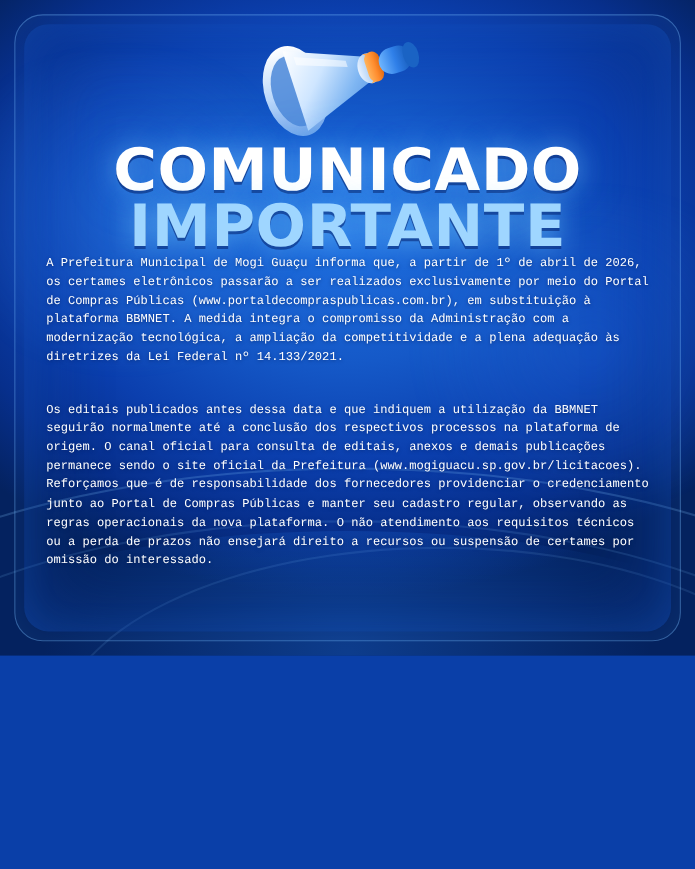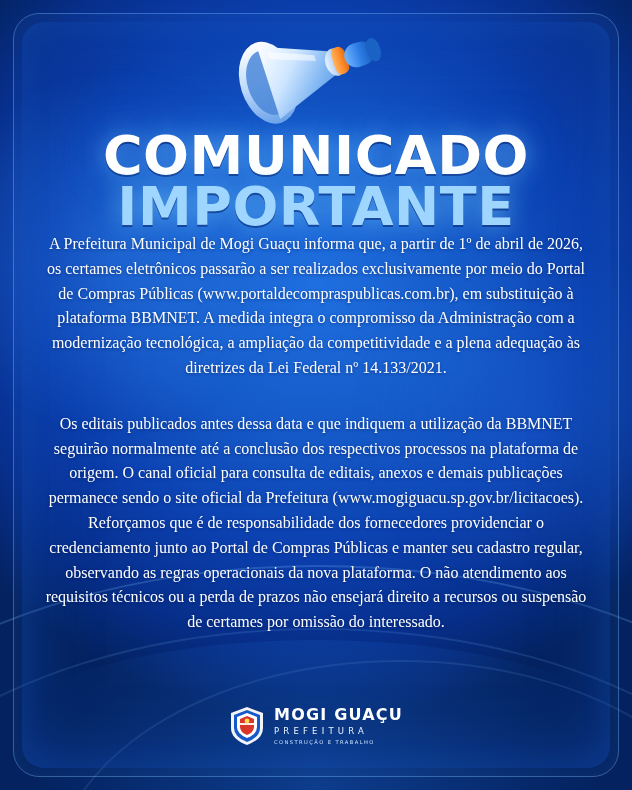--- a/index.html
+++ b/index.html
@@ -10,21 +10,21 @@
     width: 632px;
     height: 790px;
     overflow: hidden;
     font-family: "Liberation Sans", sans-serif;
     background: #0a3fa8;
   }
 
   .poster {
     position: relative;
     width: 632px;
-    height: 790px;
+    height: 596px;
     background:
       radial-gradient(ellipse 70% 55% at 50% 36%, #1f6fe0 0%, #1559c8 35%, #0b3fae 62%, #072f8c 82%, #04225f 100%);
     overflow: hidden;
   }
 
   
   .glow-a {
     position: absolute;
     left: -12%;
     top: 8%;
@@ -129,24 +129,24 @@
       0 2px 0 rgba(6,40,120,0.6),
       0 0 24px rgba(120,205,255,0.7);
   }
 
   
   .body-text {
     position: absolute;
     left: 42px;
     right: 42px;
     top: 232px;
-    text-align: center;
+    text-align: left;
     color: #ffffff;
-    font-family: Liberation Serif, serif;
-    font-size: 16px;
+    font-family: Liberation Mono, monospace;
+    font-size: 11px;
     line-height: 1.55;
     text-shadow: 0 1px 3px rgba(3,25,80,0.55);
   }
   .body-text p { margin: 0; }
   .body-text p + p { margin-top: 31px; }
 
   
   .footer {
     position: absolute;
     left: 0; right: 0;
@@ -254,29 +254,14 @@
   <div class="headline">
     <span class="l1">COMUNICADO</span>
     <span class="l2">IMPORTANTE</span>
   </div>
 
   <div class="body-text">
     <p>A Prefeitura Municipal de Mogi Guaçu informa que, a partir de 1º de abril de 2026, os certames eletrônicos passarão a ser realizados exclusivamente por meio do Portal de Compras Públicas (www.portaldecompraspublicas.com.br), em substituição à plataforma BBMNET. A medida integra o compromisso da Administração com a modernização tecnológica, a ampliação da competitividade e a plena adequação às diretrizes da Lei Federal nº 14.133/2021.</p>
     <p>Os editais publicados antes dessa data e que indiquem a utilização da BBMNET seguirão normalmente até a conclusão dos respectivos processos na plataforma de origem. O canal oficial para consulta de editais, anexos e demais publicações permanece sendo o site oficial da Prefeitura (www.mogiguacu.sp.gov.br/licitacoes). Reforçamos que é de responsabilidade dos fornecedores providenciar o credenciamento junto ao Portal de Compras Públicas e manter seu cadastro regular, observando as regras operacionais da nova plataforma. O não atendimento aos requisitos técnicos ou a perda de prazos não ensejará direito a recursos ou suspensão de certames por omissão do interessado.</p>
   </div>
 
-  <div class="footer">
-    <svg class="crest" viewBox="0 0 36 40">
-      <path d="M18 1 L34 7 L34 22 Q34 33 18 39 Q2 33 2 22 L2 7 Z" fill="#ffffff" opacity="0.95"></path>
-      <path d="M18 4 L31 9 L31 22 Q31 31 18 36 Q5 31 5 22 L5 9 Z" fill="#1559c8"></path>
-      <path d="M18 7 L28 11 L28 21 Q28 28 18 32 Q8 28 8 21 L8 11 Z" fill="#ffffff"></path>
-      <path d="M18 10 L25 13 L25 21 Q25 26 18 29 Q11 26 11 21 L11 13 Z" fill="#d9362b"></path>
-      <path d="M11 17 L25 17 L25 19 L11 19 Z" fill="#ffffff" opacity="0.9"></path>
-      <circle cx="18" cy="15" r="2.4" fill="#ffd84d"></circle>
-    </svg>
-    <div class="footer-text">
-      <div class="footer-city">MOGI GUAÇU</div>
-      <div class="footer-sub">PREFEITURA</div>
-      <div class="footer-tag">CONSTRUÇÃO E TRABALHO</div>
-    </div>
-  </div>
 
 </div>
 
 </body></html>

